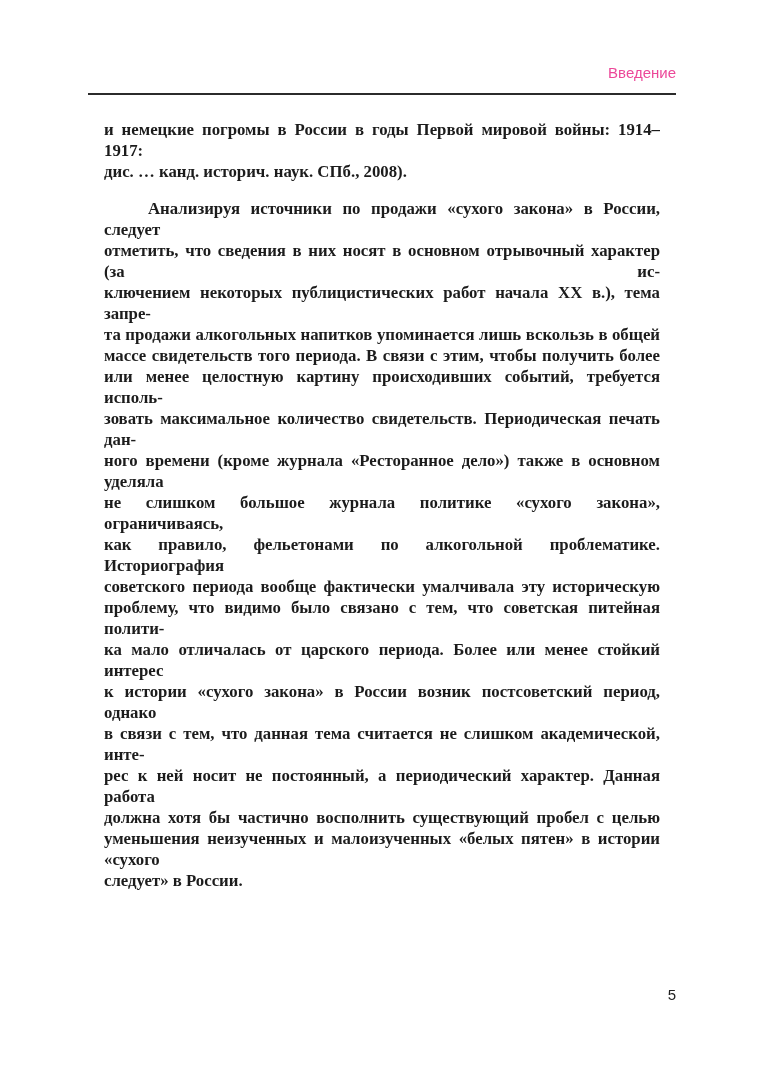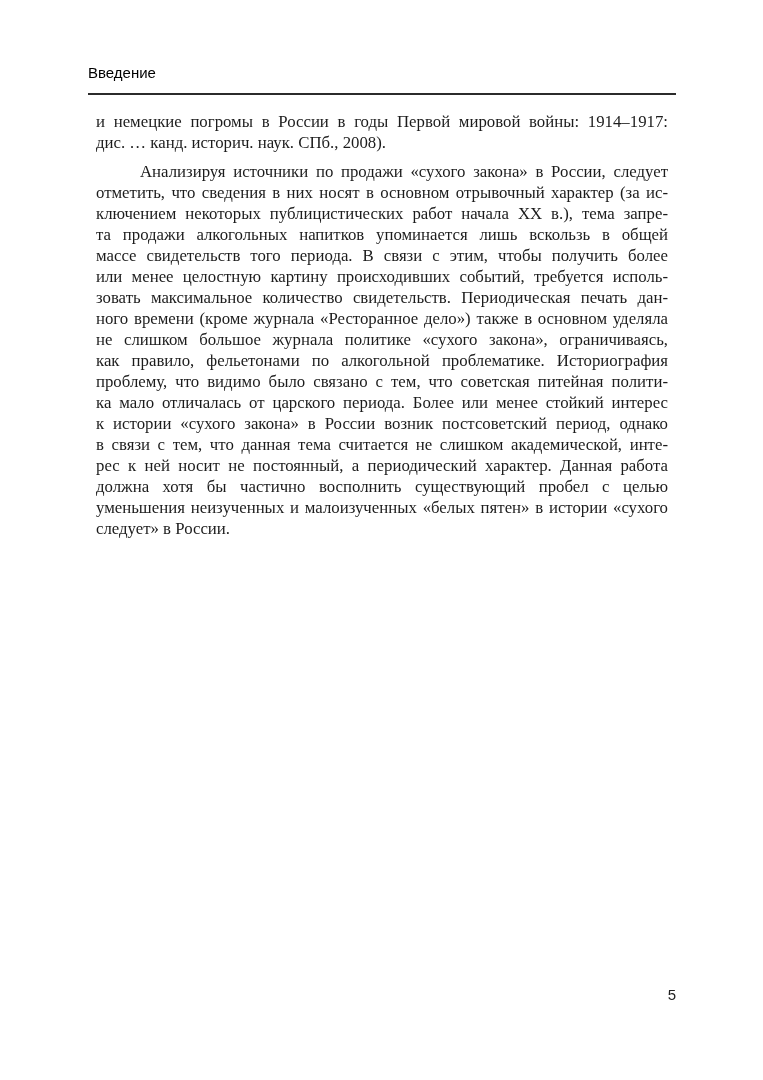--- a/index.html
+++ b/index.html
@@ -14,43 +14,44 @@
     background: #ffffff;
     overflow: hidden;
     font-family: "Liberation Serif", serif;
     color: #1c1c1c;
   }
   .running-header {
     position: absolute;
     top: 64px;
     left: 88px;
     width: 588px;
-    text-align: left;
+    text-align: right;
     font-family: "Liberation Sans", sans-serif;
     font-size: 15px;
-    color: #000000;
+    color: #ec4899;
   }
   .header-rule {
     position: absolute;
     top: 93px;
     left: 88px;
     width: 588px;
     height: 2px;
     background: #2b2b2b;
   }
   .body-text {
     position: absolute;
     top: 103px;
     left: 88px;
     width: 588px;
     font-size: 16.8px;
     line-height: 21px;
   }
   .paragraph {
-    margin: 8px;
+    margin: 16px;
+    font-weight: bold;
   }
   .line {
     text-align: justify;
     text-align-last: justify;
     -moz-text-align-last: justify;
     white-space: normal;
   }
   .line.last {
     text-align-last: left;
     -moz-text-align-last: left;
@@ -89,20 +90,21 @@
         <div class="line indent">Анализируя источники по продажи «сухого закона» в России, следует</div>
         <div class="line">отметить, что сведения в них носят в основном отрывочный характер (за ис-</div>
         <div class="line">ключением некоторых публицистических работ начала XX в.), тема запре-</div>
         <div class="line">та продажи алкогольных напитков упоминается лишь вскользь в общей</div>
         <div class="line">массе свидетельств того периода. В связи с этим, чтобы получить более</div>
         <div class="line">или менее целостную картину происходивших событий, требуется исполь-</div>
         <div class="line">зовать максимальное количество свидетельств. Периодическая печать дан-</div>
         <div class="line">ного времени (кроме журнала «Ресторанное дело») также в основном уделяла</div>
         <div class="line">не слишком большое журнала политике «сухого закона», ограничиваясь,</div>
         <div class="line">как правило, фельетонами по алкогольной проблематике. Историография</div>
+        <div class="line">советского периода вообще фактически умалчивала эту историческую</div>
         <div class="line">проблему, что видимо было связано с тем, что советская питейная полити-</div>
         <div class="line">ка мало отличалась от царского периода. Более или менее стойкий интерес</div>
         <div class="line">к истории «сухого закона» в России возник постсоветский период, однако</div>
         <div class="line">в связи с тем, что данная тема считается не слишком академической, инте-</div>
         <div class="line">рес к ней носит не постоянный, а периодический характер. Данная работа</div>
         <div class="line">должна хотя бы частично восполнить существующий пробел с целью</div>
         <div class="line">уменьшения неизученных и малоизученных «белых пятен» в истории «сухого</div>
         <div class="line last">следует» в России.</div>
       </div>
     </div>

